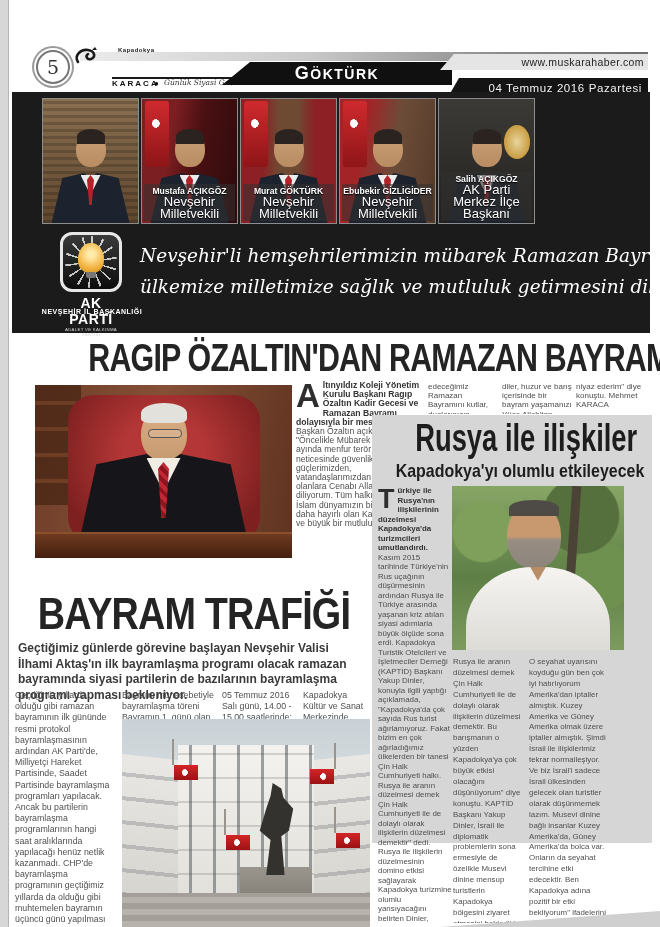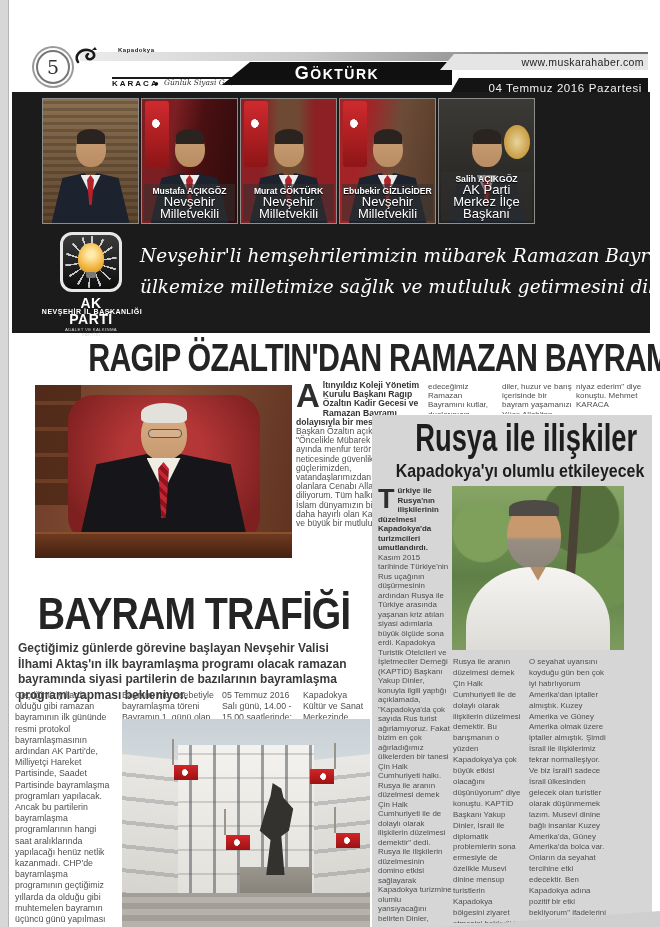--- a/index.html
+++ b/index.html
@@ -107,21 +107,21 @@
 
   .bodycol{position:absolute;font-size:8.6px;line-height:9.6px;color:#4f4f4f;overflow:hidden;text-align:left;}
   .a1c1{left:296px;top:381px;width:128px;height:178px;line-height:9.2px;}
   .a1c2{left:428px;top:382px;width:70px;height:32px;font-size:8px;line-height:9.2px;}
   .a1c3{left:502px;top:382px;width:72px;height:32px;font-size:8px;line-height:9.2px;}
   .a1c4{left:576px;top:382px;width:73px;height:32px;font-size:8px;line-height:9.2px;}
   .dropcap{float:left;font-weight:bold;color:#2e2e2e;font-size:33px;line-height:28px;padding:1px 3px 0 0;}
   .leadbold{font-weight:bold;color:#333;}
 
   
-  .graypanel{position:absolute;left:372px;top:415px;width:280px;height:512px;background:#d6d6d6;}
+  .graypanel{position:absolute;left:372px;top:415px;width:280px;height:428px;background:#d6d6d6;}
   .h2a{position:absolute;left:0;top:2px;width:280px;text-align:center;}
   .h2a .cond{font-size:38px;transform:scaleX(.72);color:#1d1d1d;}
   .h2b{position:absolute;left:0;top:45px;width:280px;text-align:center;}
   .h2b .cond{font-size:19px;transform:scaleX(.84);color:#1d1d1d;}
   .a2c1{left:378px;top:486px;width:74px;height:437px;font-size:7.9px;line-height:9.5px;}
   .a2c1 .dropcap{font-size:27px;line-height:24px;}
   .a2c2{left:453px;top:657px;width:72px;height:266px;font-size:7.9px;line-height:10.9px;}
   .a2c3{left:529px;top:657px;width:77px;height:266px;font-size:7.9px;line-height:10.9px;}
   .photo-dz{position:absolute;left:452px;top:486px;width:172px;height:164px;overflow:hidden;
             background:radial-gradient(circle at 18% 28%,#7fa05a 0 16%,rgba(0,0,0,0) 17%),

